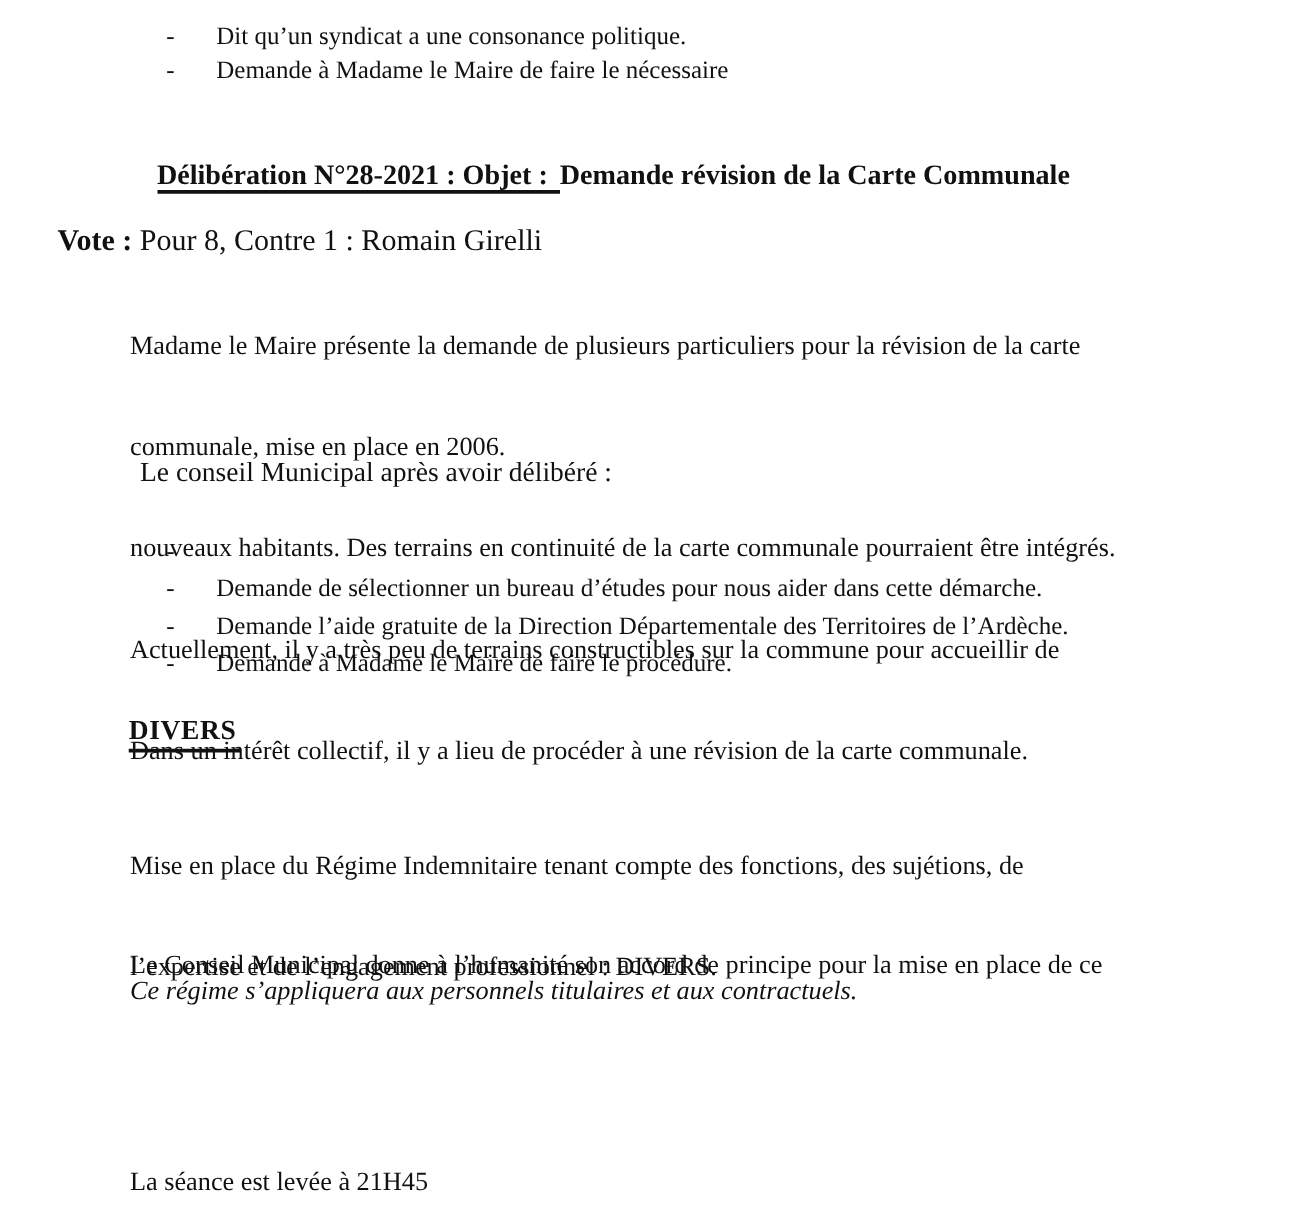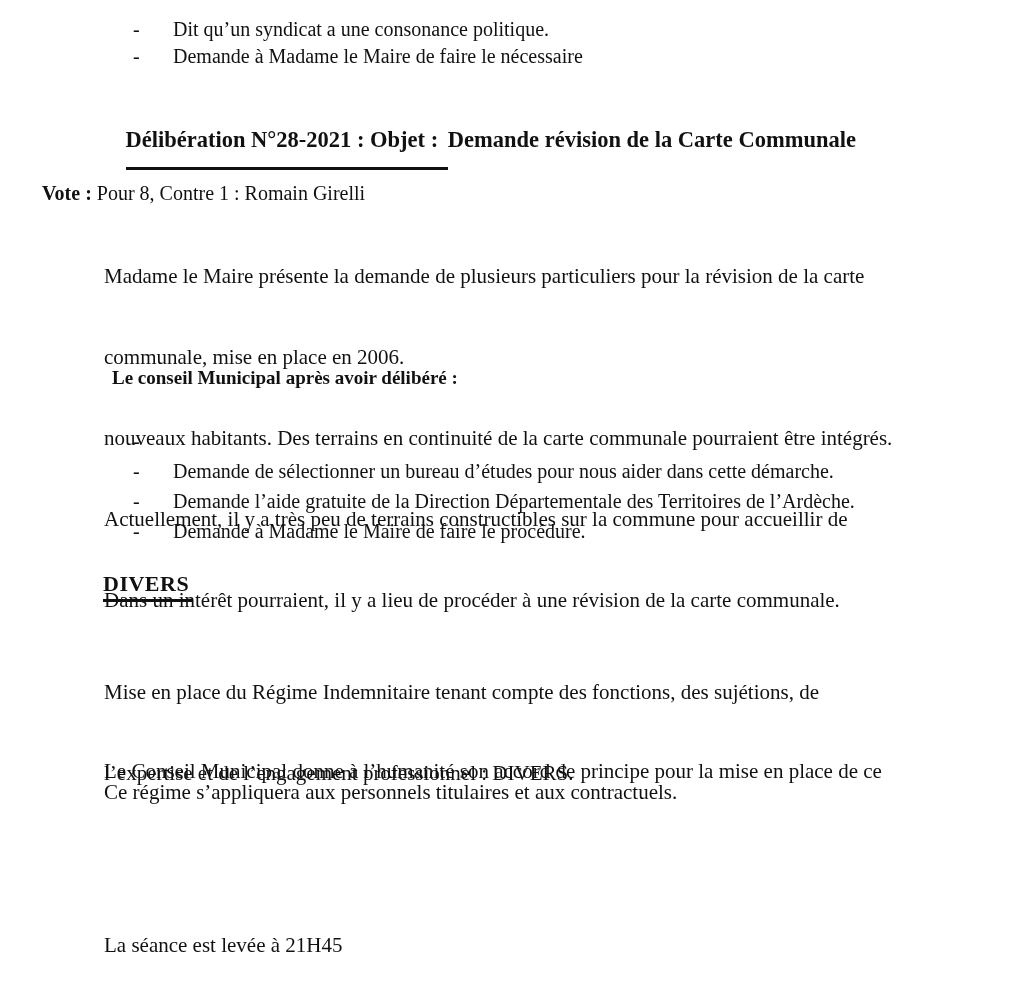--- a/index.html
+++ b/index.html
@@ -31,53 +31,53 @@
     position: absolute;
     left: 103px;
     top: 95px;
     font-size: 22.5px;
     font-weight: bold;
     line-height: 30px;
     white-space: pre;
   }
   .deliberation-heading .underlined {
     border-bottom: 3px solid #111111;
-    padding-bottom: 15px;
+    padding-bottom: 0;
     padding-right: 4px;
   }
   
   .vote-line {
     position: absolute;
     left: 22px;
     top: 153px;
-    font-size: 20px;
+    font-size: 24px;
     line-height: 27px;
     white-space: pre;
   }
   .vote-line .vote-label { font-weight: bold; }
   
   .para {
     position: absolute;
     left: 104px;
     font-size: 21px;
     line-height: 27px;
     white-space: pre;
   }
   .para-presentation { top: 209px; }
   .para-rifseep { top: 625px; }
   .para-accord { top: 704px; text-align: right; }
-  .line-regime { top: 779px; }
+  .line-regime { top: 779px; font-style: italic; }
   .line-closing { top: 932px; }
   
   .council-heading {
     position: absolute;
     left: 112px;
     top: 364px;
-    font-size: 19px;
-    font-weight: bold;
+    font-size: 22px;
+    font-weight: normal;
     line-height: 28px;
   }
   .divers-heading {
     position: absolute;
     left: 103px;
     top: 570px;
     font-size: 22px;
     font-weight: bold;
     letter-spacing: 0.5px;
     line-height: 28px;
@@ -110,21 +110,21 @@
 
   <div class="vote-line">
     <span class="vote-label">Vote :</span><span> Pour 8, Contre 1 : Romain Girelli</span>
   </div>
 
   <div class="para para-presentation">
     <div>Madame le Maire présente la demande de plusieurs particuliers pour la révision de la carte</div>
     <div>communale, mise en place en 2006.</div>
     <div>nouveaux habitants. Des terrains en continuité de la carte communale pourraient être intégrés.</div>
     <div>Actuellement, il y a très peu de terrains constructibles sur la commune pour accueillir de</div>
-    <div>Dans un intérêt pourraient, il y a lieu de procéder à une révision de la carte communale.</div>
+    <div>Dans un intérêt collectif, il y a lieu de procéder à une révision de la carte communale.</div>
   </div>
 
   <h2 class="council-heading">Le conseil Municipal après avoir délibéré :</h2>
 
   <div class="bullet-list list-decisions">
     <div class="li">
       <span class="dash">-</span>
     </div>
     <div class="li">
       <span class="dash">-</span>

